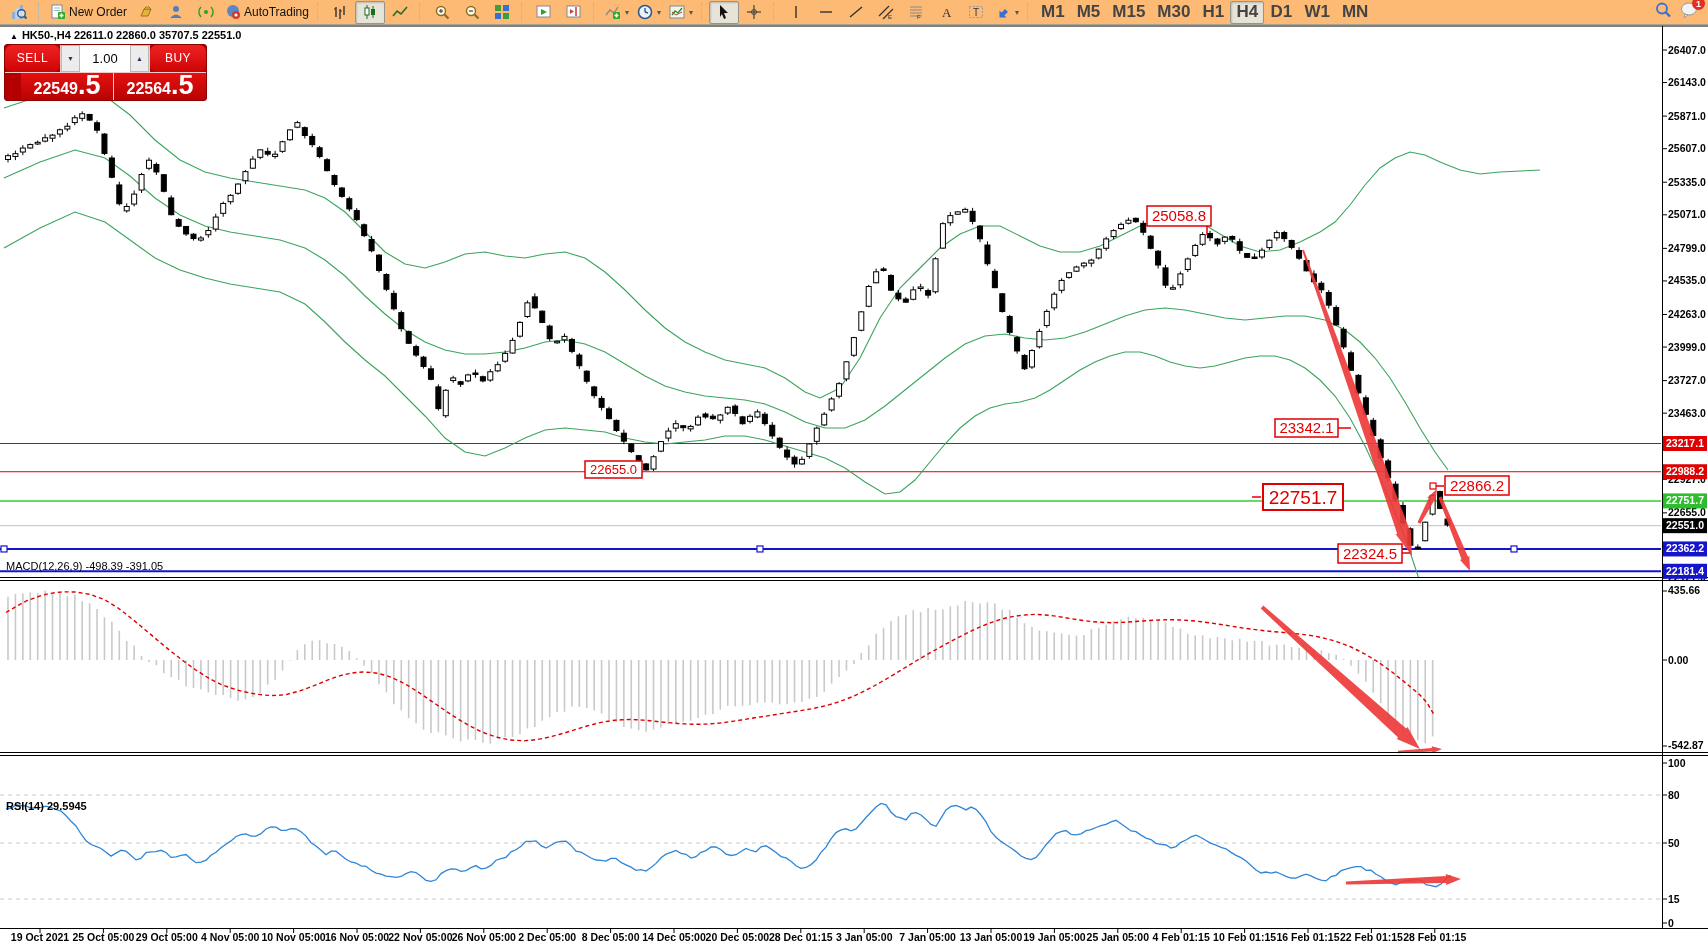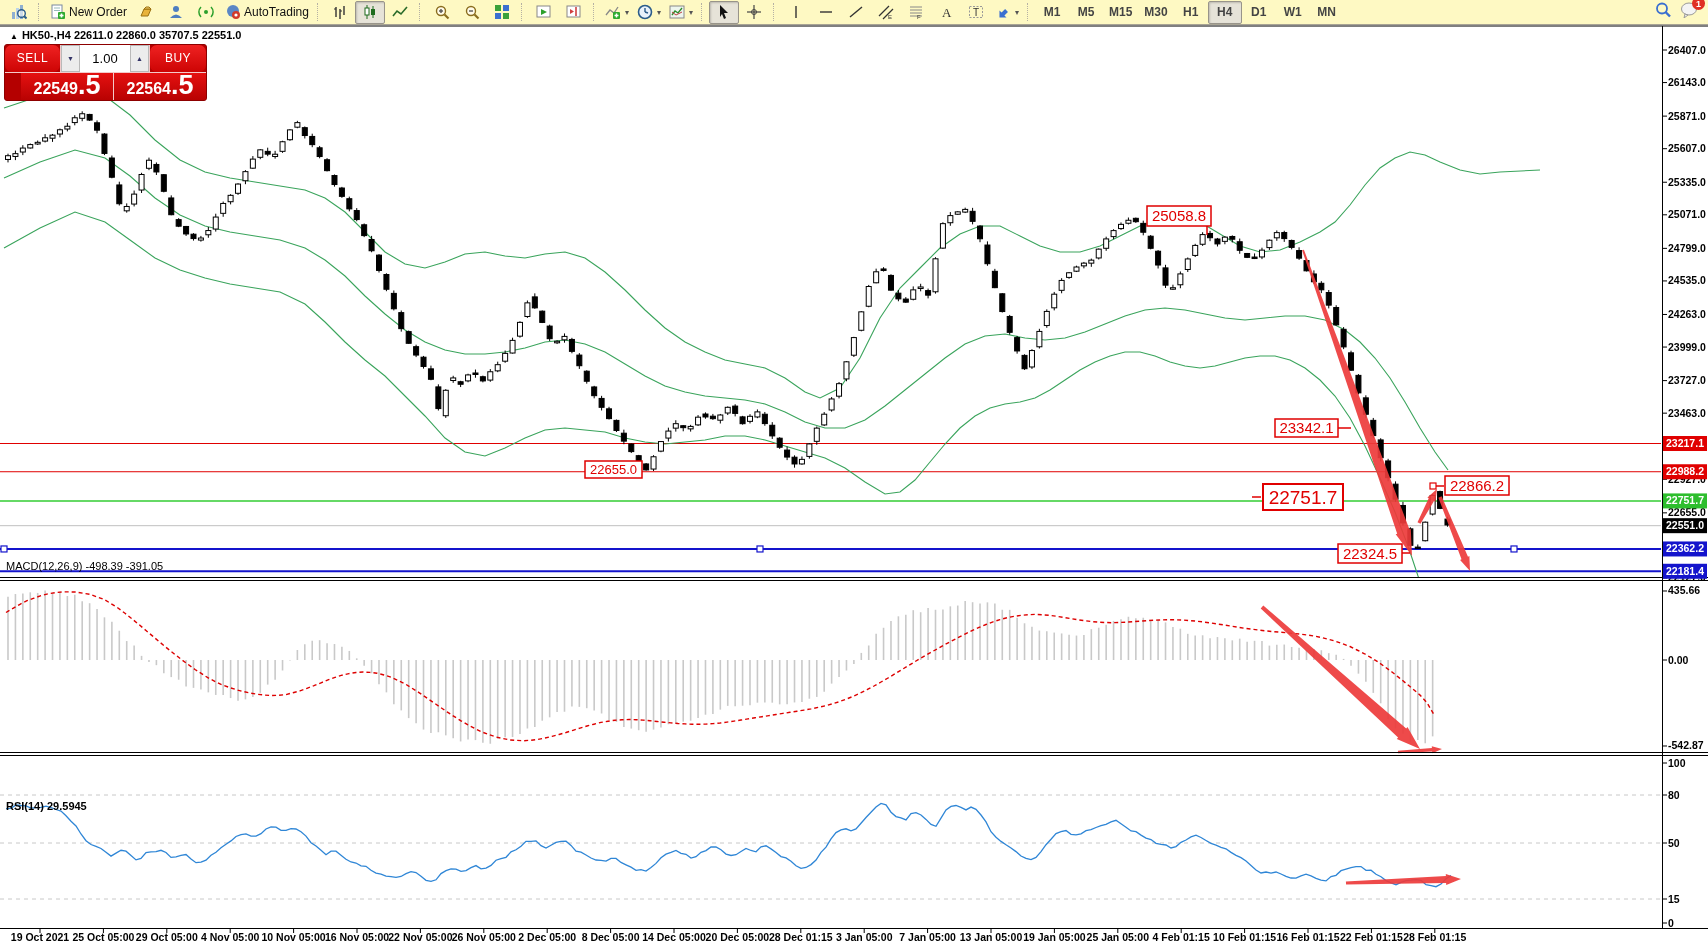--- a/index.html
+++ b/index.html
@@ -1,28 +1,28 @@
 <!DOCTYPE html>
 <html><head>
 <meta charset="utf-8">
 <style>
   html,body{margin:0;padding:0;width:1708px;height:949px;overflow:hidden;background:#fff;
     font-family:"Liberation Sans",sans-serif;}
   .app{position:relative;width:1708px;height:949px;}
   
-  .toolbar{position:absolute;left:0;top:0;width:1708px;height:25px;background:#fef9c3;
+  .toolbar{position:absolute;left:0;top:0;width:1708px;height:25px;background:#fdba74;
     border-bottom:1px solid #a8a494;display:flex;align-items:center;padding:0 4px;box-sizing:border-box;z-index:5;}
   .tsep{width:3px;height:18px;margin:0 4px;border-left:1px dotted #b5b1a4;}
   .tbtn{height:21px;min-width:22px;display:flex;align-items:center;justify-content:center;gap:3px;
     padding:0 3px;border:1px solid transparent;border-radius:2px;color:#333;font-size:11px;}
   .tbtn.active{background:#e6e3d8;border:1px solid #98948a;box-shadow:inset 1px 1px 2px rgba(0,0,0,.18);}
   .tbtn .lbl{font-size:12px;color:#111;white-space:nowrap;}
   .tbtn svg{display:block}
   .caret{font-size:8px;color:#555;margin-left:1px;}
-  .tf{font-size:12px;font-weight:700;color:#444;padding:0 5px;}
+  .tf{font-size:17px;font-weight:700;color:#444;padding:0 5px;}
   .right-tools{margin-left:auto;display:flex;align-items:center;gap:8px;padding-right:6px;}
   .chatwrap{position:relative;}
   .badge{position:absolute;top:-5px;right:-7px;background:#e03024;color:#fff;border-radius:50%;
     width:13px;height:13px;font-size:9px;font-weight:700;display:flex;align-items:center;justify-content:center;}
   
   #chart-svg{position:absolute;left:0;top:0;z-index:1;}
   .chart-title{position:absolute;left:10px;top:29px;z-index:2;font-size:11px;font-weight:700;color:#000;}
   .chart-title .tri{font-size:8px;margin-right:4px;}
   .pane-label{position:absolute;z-index:2;font-size:11px;color:#000;}
   

